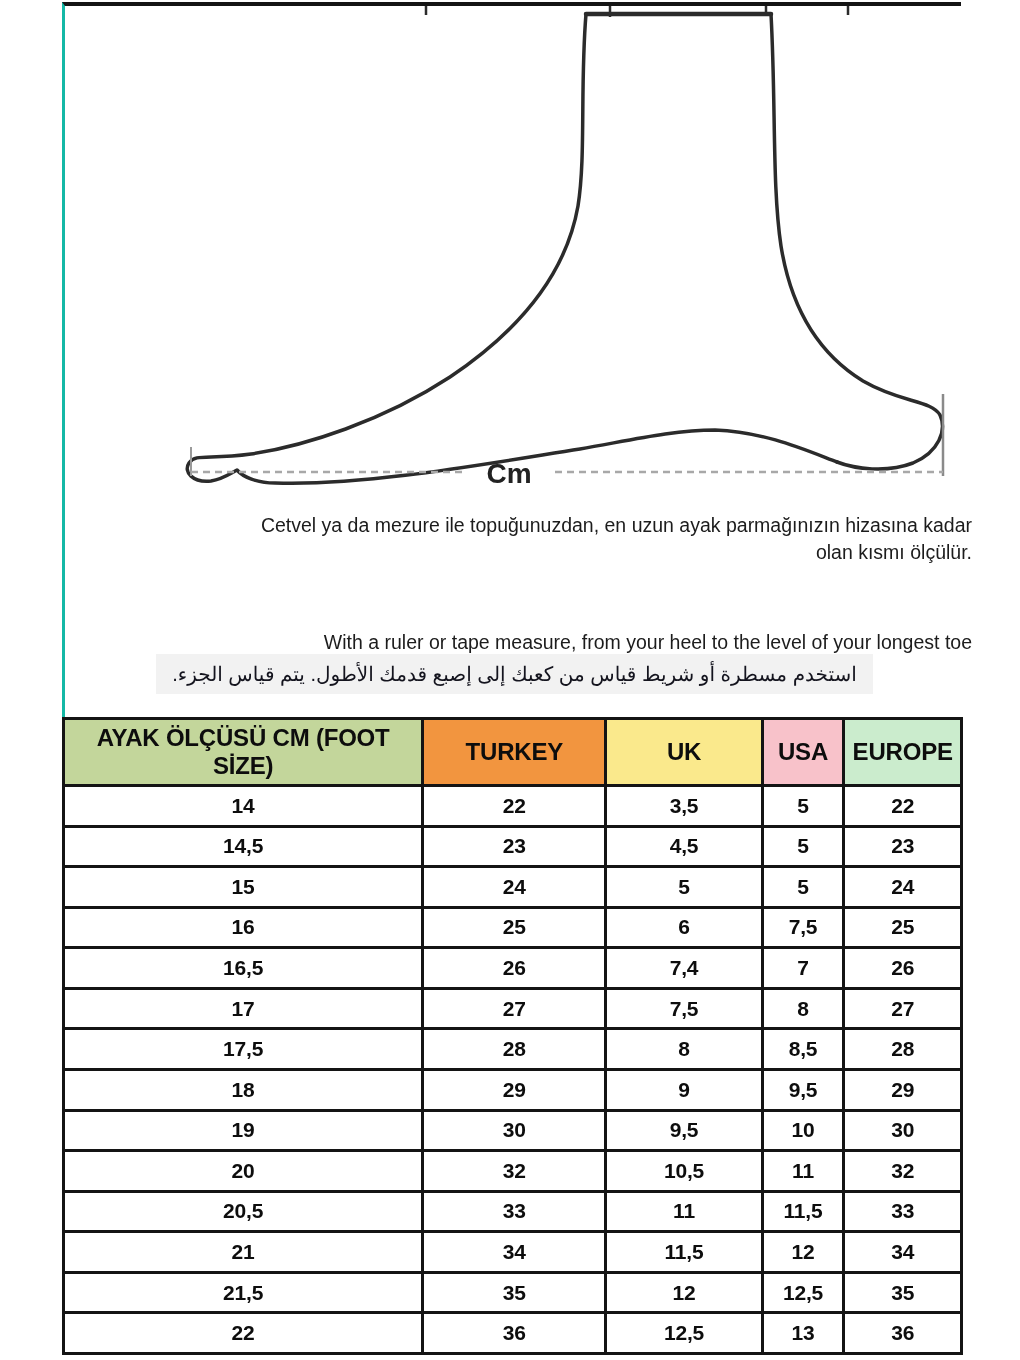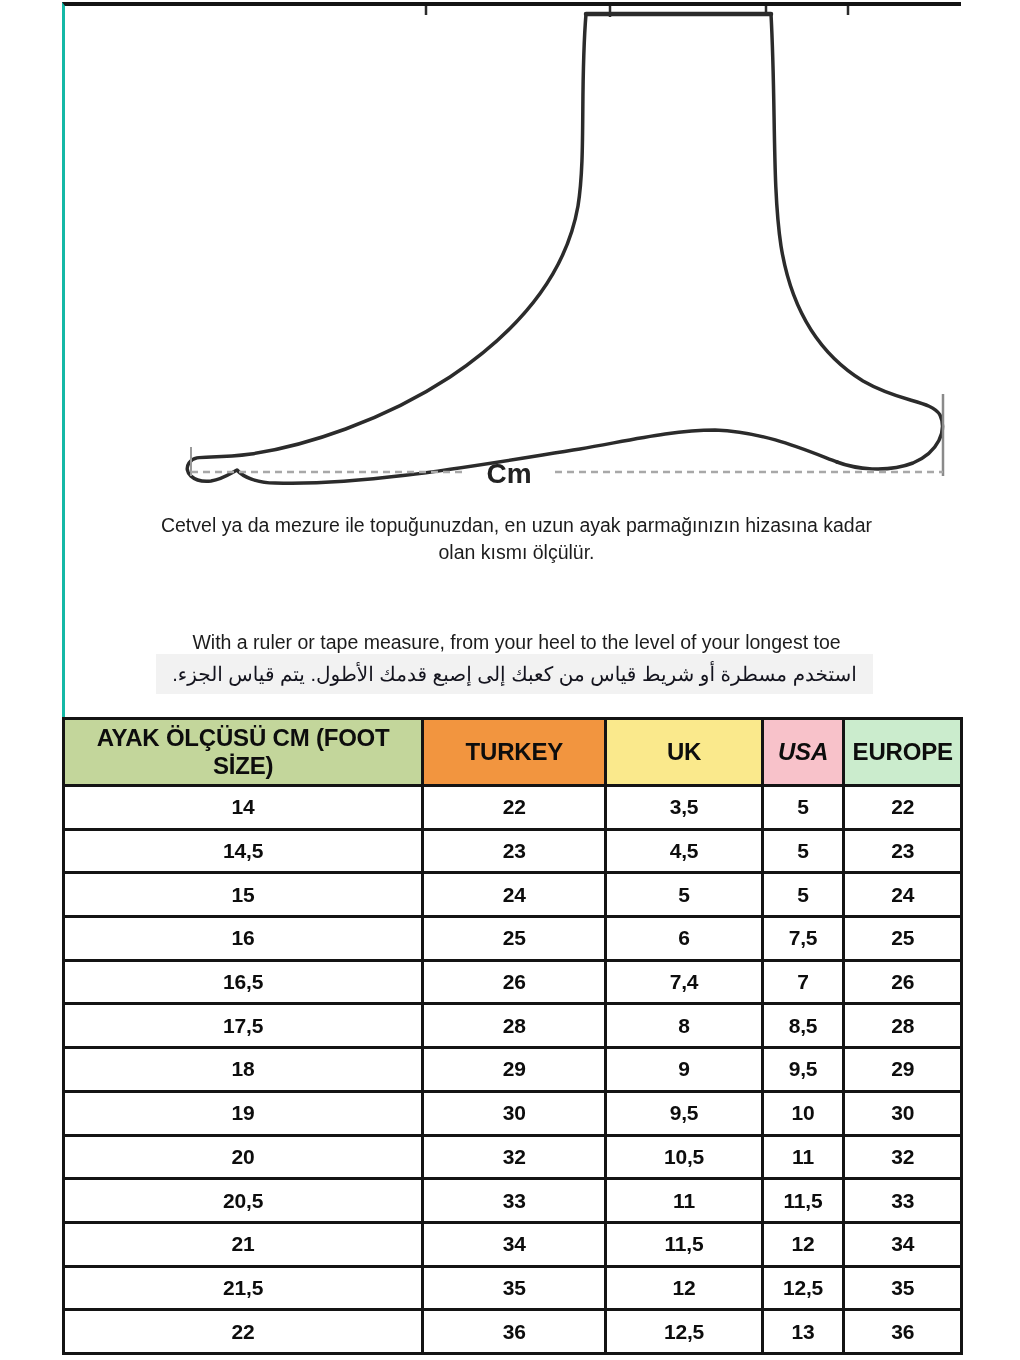--- a/index.html
+++ b/index.html
@@ -1,21 +1,21 @@
 <!DOCTYPE html>
 <html><head>
 <meta charset="utf-8">
 <style>
   html,body{margin:0;padding:0;background:#ffffff;}
   .page{position:relative;width:1020px;height:1360px;background:#ffffff;overflow:hidden;
         font-family:"Liberation Sans",sans-serif;color:#1a1a1a;}
   .upper{position:absolute;left:62px;top:2px;width:899px;height:715px;
          border-top:4px solid #141414;border-left:3px solid #14b8a6;box-sizing:border-box;}
   .foot-svg{position:absolute;left:0;top:0;}
-  .txt{position:absolute;left:2px;width:899px;text-align:center;
+  .txt{position:absolute;left:8px;width:899px;text-align:right;
        font-size:19.5px;line-height:27px;color:#1c1c1c;}
   .txt-tr{top:506px;}
   .txt-en{top:584px;margin-top:39px;}
   .ar-wrap{position:absolute;left:0;top:648px;width:899px;text-align:center;}
   .ar{display:inline-block;background:#f2f2f2;color:#14141e;direction:rtl;
       font-size:20px;line-height:30px;padding:5px 16px;}
   table.sizes{position:absolute;left:62px;top:717px;width:901px;height:638px;
       border-collapse:collapse;table-layout:fixed;background:#ffffff;}
   table.sizes th,table.sizes td{border:3px solid #141414;text-align:center;vertical-align:middle;
       font-weight:bold;color:#0d0d0d;padding:0;letter-spacing:-0.2px;}
@@ -91,21 +91,21 @@
         <col style="width:20.4%">
         <col style="width:17.4%">
       <col style="width:9.1%">
         <col style="width:13.1%">
     </colgroup>
     <thead>
       <tr>
         <th style="background: rgb(195, 214, 155);">AYAK ÖLÇÜSÜ CM (FOOT SİZE)</th>
         <th style="background: rgb(242, 149, 63);">TURKEY</th>
         <th style="background: rgb(250, 233, 140);">UK</th>
-        <th style="background: rgb(248, 194, 202); font-style: italic;">USA</th>
+        <th style="background: rgb(248, 194, 202);">USA</th>
         <th style="background: rgb(203, 236, 205);">EUROPE</th>
       </tr>
     </thead>
     <tbody>
         <tr>
           <td>14</td>
           <td>22</td>
           <td>3,5</td>
           <td>5</td>
           <td>22</td>
@@ -132,20 +132,27 @@
           <td>25</td>
         </tr>
         <tr>
           <td>16,5</td>
           <td>26</td>
           <td>7,4</td>
           <td>7</td>
           <td>26</td>
         </tr>
         <tr>
+          <td>17</td>
+          <td>27</td>
+          <td>7,5</td>
+          <td>8</td>
+          <td>27</td>
+        </tr>
+        <tr>
           <td>17,5</td>
           <td>28</td>
           <td>8</td>
           <td>8,5</td>
           <td>28</td>
         </tr>
         <tr>
           <td>18</td>
           <td>29</td>
           <td>9</td>

